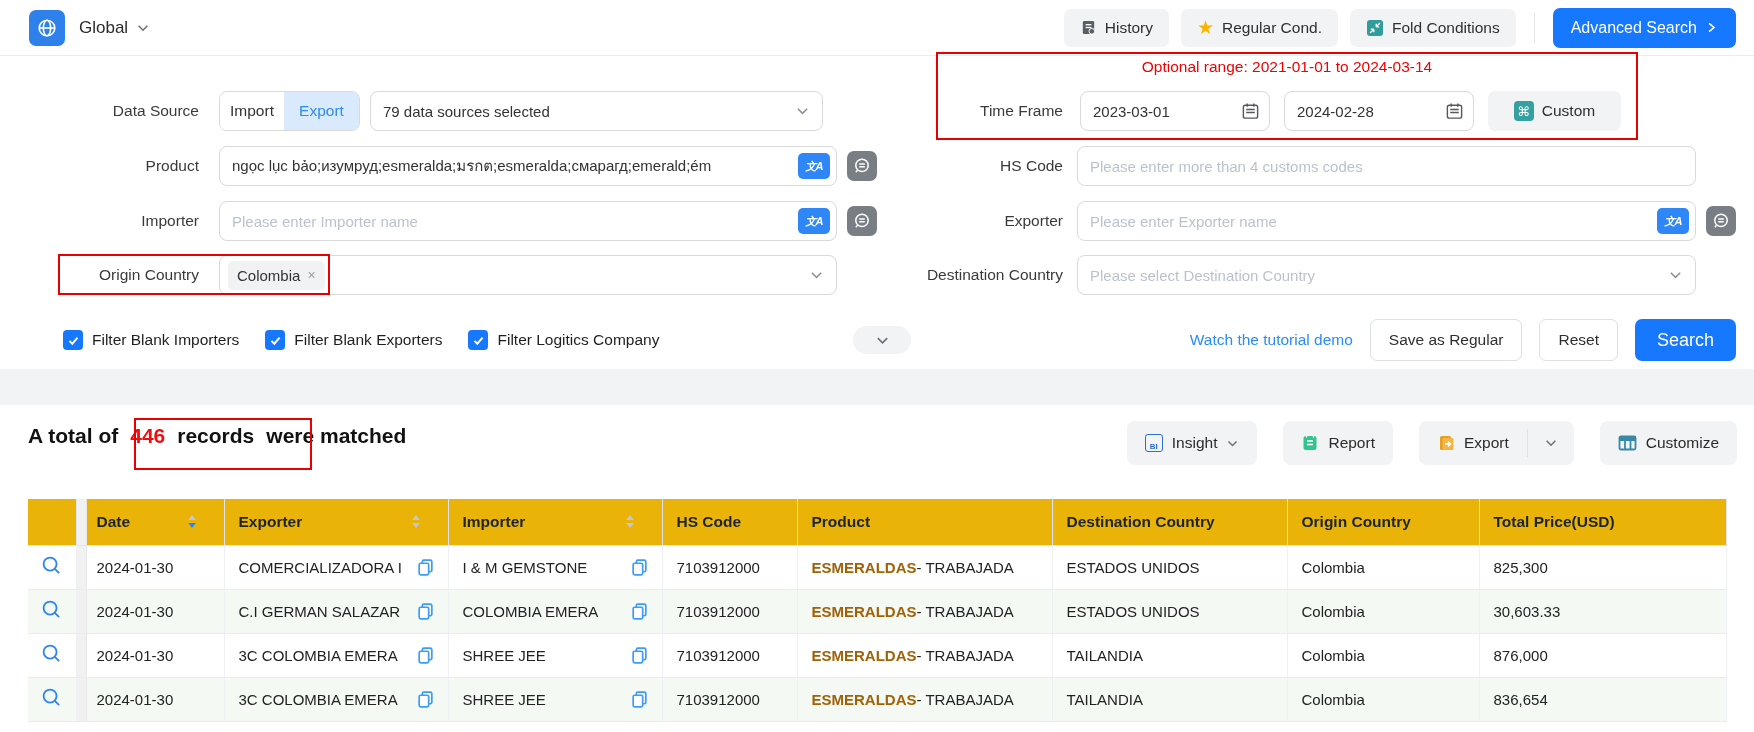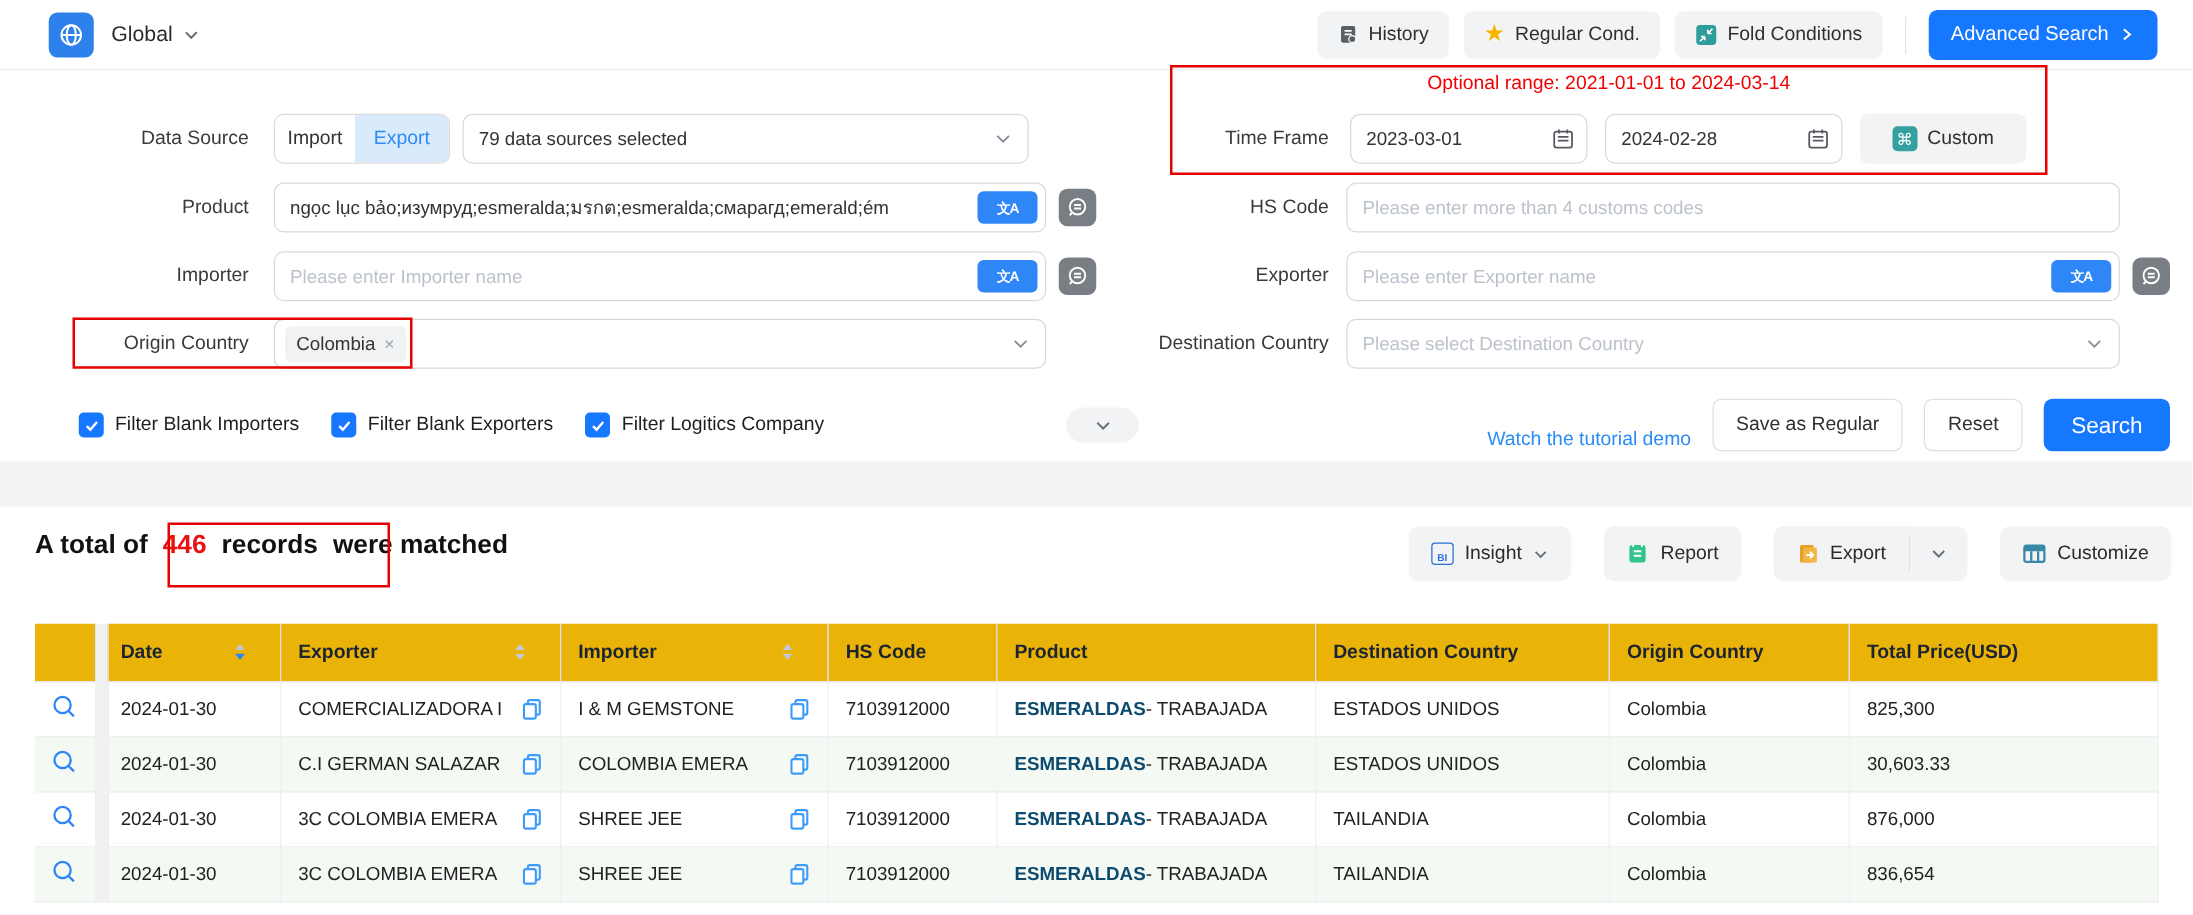--- a/index.html
+++ b/index.html
@@ -2,21 +2,21 @@
 <html><head>
 <meta charset="utf-8">
 <style>
   * { box-sizing: border-box; margin: 0; padding: 0; }
   html,body { width:1754px; height:732px; overflow:hidden; }
   body { font-family:"Liberation Sans", sans-serif; background:#fff; color:#333; }
   .page { position:relative; width:1754px; height:732px; background:#fff; }
 
   
   .topbar { position:absolute; top:0; left:0; width:100%; height:56px;
-            border-bottom:1px solid #ececec; display:flex; align-items:center; padding:0 28px; background:#fff; }
+            border-bottom:1px solid #ececec; display:flex; align-items:center; padding:0 18px; background:#fff; }
   .logo-sq { width:36px; height:36px; background:#2e80eb; border-radius:7px; display:flex; align-items:center; justify-content:center; margin-left:11px; }
   .region { margin-left:14px; font-size:17px; color:#2b2b2b; display:flex; align-items:center; gap:8px; cursor:pointer; }
   .topbar-right { margin-left:auto; display:flex; align-items:center; gap:12px; }
   .btn-gray { height:38px; background:#f2f3f5; border:none; border-radius:7px; padding:0 16px;
               display:flex; align-items:center; gap:8px; font-size:15.5px; color:#2f2f2f; cursor:pointer; font-family:inherit; }
   .tb-divider { width:1px; height:30px; background:#e3e3e3; margin:0 6px; }
   .btn-primary { height:40px; background:#1677ff; color:#fff; border:none; border-radius:7px; padding:0 18px;
                  display:flex; align-items:center; gap:8px; font-size:16px; cursor:pointer; font-family:inherit; }
 
   
@@ -30,22 +30,22 @@
   .seg-item.active { width:75px; background:#d9eafd; color:#2e8af6; }
 
   .selectbox, .inputbox {
     height:40px; border:1px solid #d9d9d9; border-radius:8px; background:#fff;
     display:flex; align-items:center; padding:0 12px; font-size:15px; position:relative; }
   .placeholder { color:#bcc2cc; white-space:nowrap; overflow:hidden; }
   .value-text { color:#333; white-space:nowrap; overflow:hidden; }
   .chev-right { position:absolute; right:12px; top:50%; transform:translateY(-50%); }
   .cal-right { position:absolute; right:9px; top:50%; transform:translateY(-50%); display:flex; }
   .trans-ic { position:absolute; right:6px; top:50%; transform:translateY(-50%);
-              width:48px; height:26px; background:#2e86f7; border-radius:5px; color:#fff;
-              display:flex; align-items:center; justify-content:center; font-size:11px; font-weight:bold; letter-spacing:-1px; cursor:pointer; }
+              width:32px; height:26px; background:#2e86f7; border-radius:5px; color:#fff;
+              display:flex; align-items:center; justify-content:center; font-size:11px; font-weight:bold; letter-spacing:-1px; cursor:pointer;font-style:italic; }
   .exact-ic { width:30px; height:30px; background:#797d84; border-radius:7px; display:flex; align-items:center; justify-content:center; cursor:pointer; }
 
   .tag { background:#f1f2f4; border-radius:5px; height:29px; display:flex; align-items:center; gap:7px; padding:0 9px; font-size:15px; color:#333; }
   .tag .x { color:#9aa0a8; font-size:14px; cursor:pointer; }
 
   .chk { display:flex; align-items:center; gap:9px; cursor:pointer; }
   .chk-box { width:20px; height:20px; background:#1677ff; border-radius:4px; display:flex; align-items:center; justify-content:center; }
   .chk-lbl { font-size:15.5px; color:#1f1f1f; }
 
   .pill-expand { position:absolute; left:853px; top:326px; width:58px; height:28px; background:#f2f3f5;
@@ -81,21 +81,21 @@
   .grid .sepcol { background:#f1f1f1 !important; border-right:1px solid #e7e7e7; }
   th.sepcol { background:#f3f4f8 !important; }
   .cell-pad { padding-left:14px; }
   .cell-date { padding-left:10px; }
   .th-flex { display:flex; align-items:center; justify-content:space-between; padding-right:28px; }
   .sorter { display:flex; flex-direction:column; gap:3px; }
   .car-up { width:0; height:0; border-left:4.5px solid transparent; border-right:4.5px solid transparent; border-bottom:5.5px solid #c3c7cf; }
   .car-dn { width:0; height:0; border-left:4.5px solid transparent; border-right:4.5px solid transparent; border-top:5.5px solid #c3c7cf; }
   .car-dn.active { border-top-color:#2b85f8; }
   .cell-flex { display:flex; align-items:center; justify-content:space-between; padding-left:14px; padding-right:14px; }
-  .prod-hl { color:#0c4a6e; font-weight:bold; }
+  .prod-hl { color:#a16207; font-weight:bold; }
   .mag-cell { text-align:center; }
 
   
   .redbox { position:absolute; border:2px solid #e60000; pointer-events:none; }
   .opt-range { position:absolute; top:58px; left:936px; width:702px; text-align:center;
                color:#f00000; font-size:15.5px; }
   input.real { width:100%; height:100%; border:none; outline:none; font-size:15px; font-family:inherit; color:#333; background:transparent; padding-right:34px; }
   input.real::placeholder { color:#bcc2cc; }
 </style>
 </head>
@@ -301,21 +301,21 @@
       <span class="chk-lbl">Filter Logitics Company</span>
     </div>
   </div>
 
   <div class="pill-expand">
     <svg width="15" height="15" viewBox="0 0 16 16">
         <polyline points="3,5.5 8,10.5 13,5.5" fill="none" stroke="#6a6f78" stroke-width="1.7"></polyline>
       </svg>
   </div>
 
-  <div class="frow" style="top:319px; right:18px; height:42px; gap:17px; left:auto;align-items:flex-end;">
+  <div class="frow" style="top:319px; right:18px; height:42px; gap:17px; left:auto;">
     <span class="link">Watch the tutorial demo</span>
     <button class="btn-white">Save as Regular</button>
     <button class="btn-white">Reset</button>
     <button class="btn-search">Search</button>
   </div>
 
   <div class="gray-band"></div>
 
   <div class="results-title">
     <span>A total of</span>

